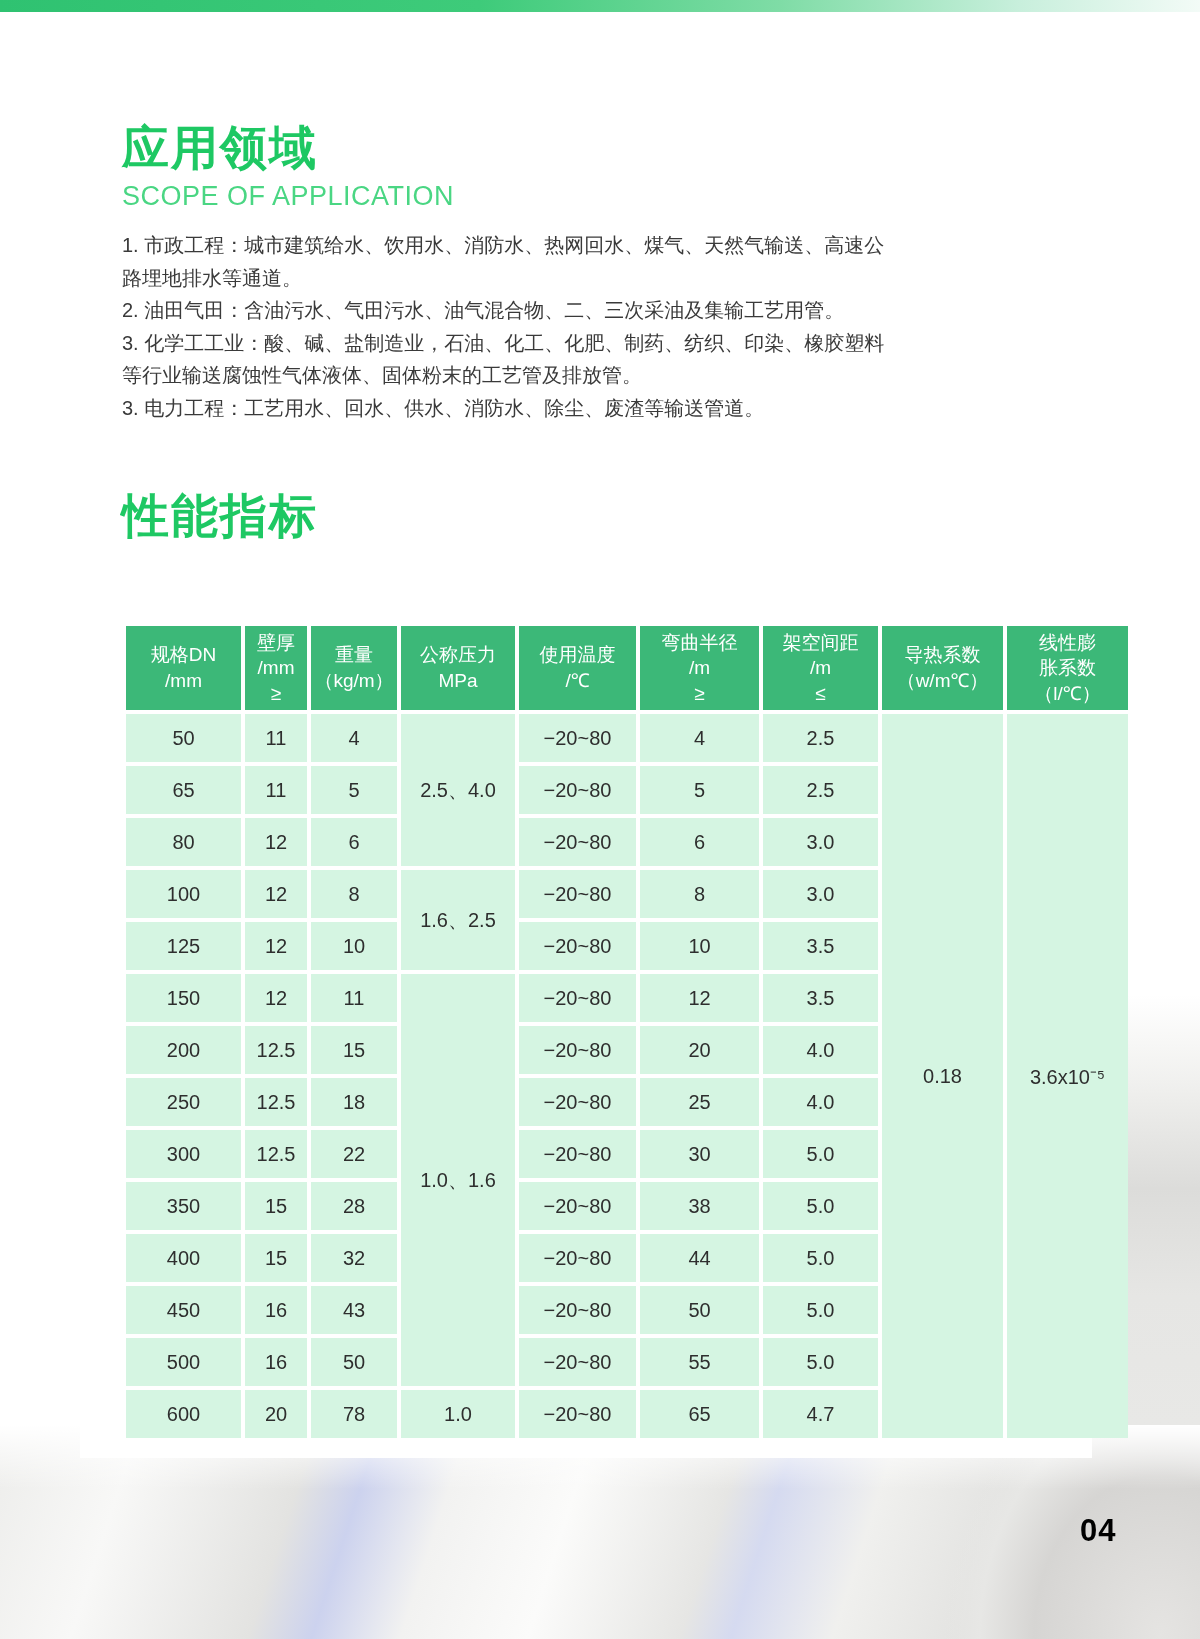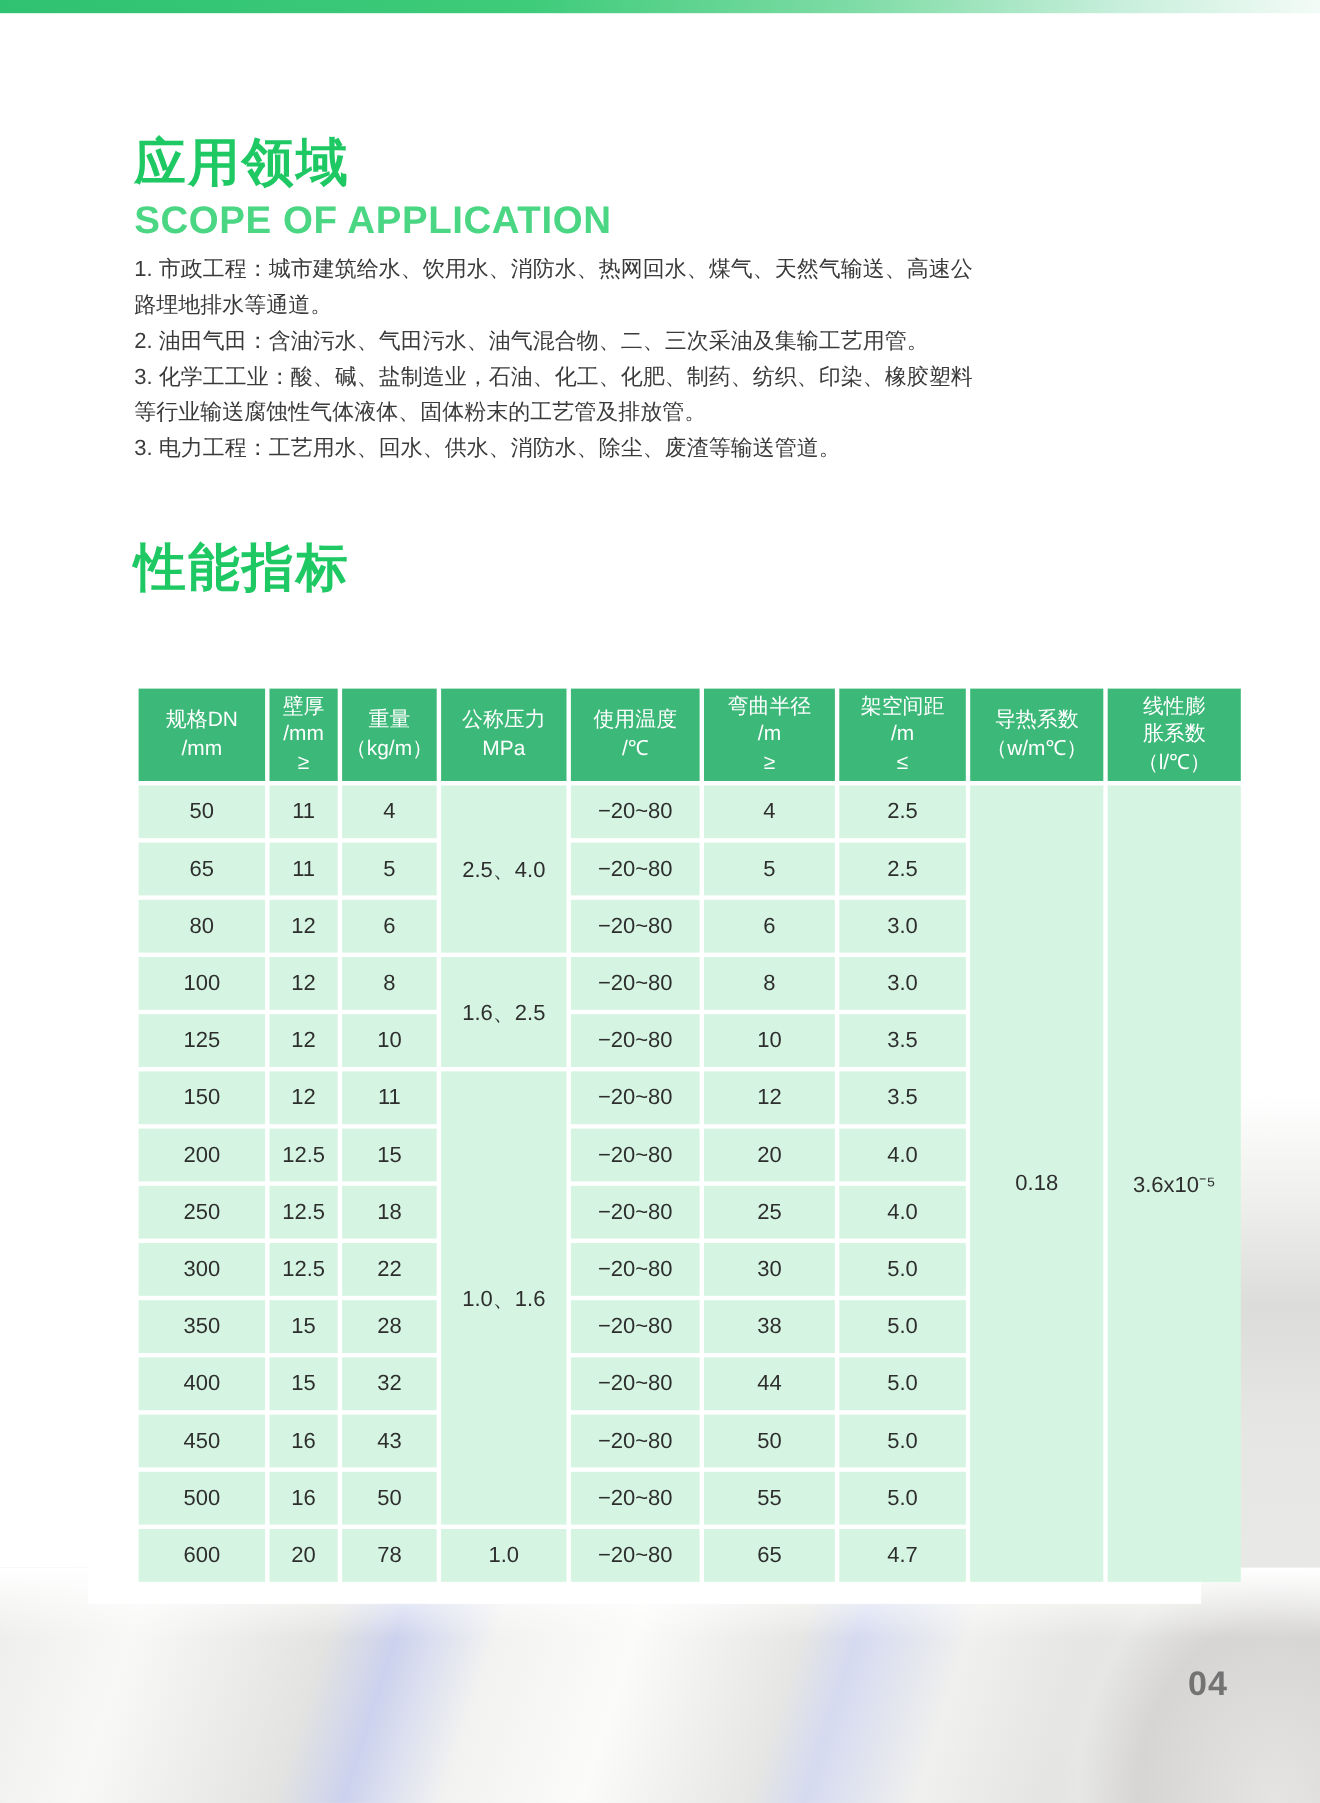--- a/index.html
+++ b/index.html
@@ -33,21 +33,21 @@
     position:absolute;left:80px;top:590px;width:1012px;height:868px;background:#ffffff;
   }
   .content{position:absolute;left:0;top:0;width:1012px;height:1639px;margin-left:27px;}
 
   .sec-title{
     position:absolute;left:95px;
     font-size:47px;font-weight:700;letter-spacing:2px;color:#1ec863;line-height:1.1;
   }
   .sec-sub{
     position:absolute;left:95px;
-    font-size:35px;font-weight:700;letter-spacing:0.5px;color:#4ad683;line-height:1.1;
+    font-size:27px;font-weight:400;letter-spacing:0.5px;color:#4ad683;line-height:1.1;
   }
   #app-title{top:122px;}
   #app-sub{top:182px;}
   #spec-title{top:490px;}
   #spec-sub{top:550px;}
 
   .bodytext{
     position:absolute;left:95px;top:229px;width:780px;
     font-size:20px;color:#3a3a3a;line-height:32.5px;
   }
@@ -63,21 +63,21 @@
     font-size:19px;line-height:1.35;text-align:center;vertical-align:middle;
     height:84px;white-space:pre-line;padding:0;
   }
   table.spec td{
     background:#d5f5e2;color:#2e2e2e;
     font-size:20px;text-align:center;vertical-align:middle;
     height:48px;padding:0;white-space:pre-line;
   }
   .pagenum{
     position:absolute;left:1053px;top:1513px;
-    font-size:31px;font-weight:700;letter-spacing:1px;color:#737373;
+    font-size:31px;font-weight:700;letter-spacing:1px;color:#000000;
   }
 </style>
 </head>
 <body>
 
 <div class="topbar"></div>
 <div class="photo-right"></div>
 <div class="photo-bottom"></div>
 <div class="panel"></div>
 

